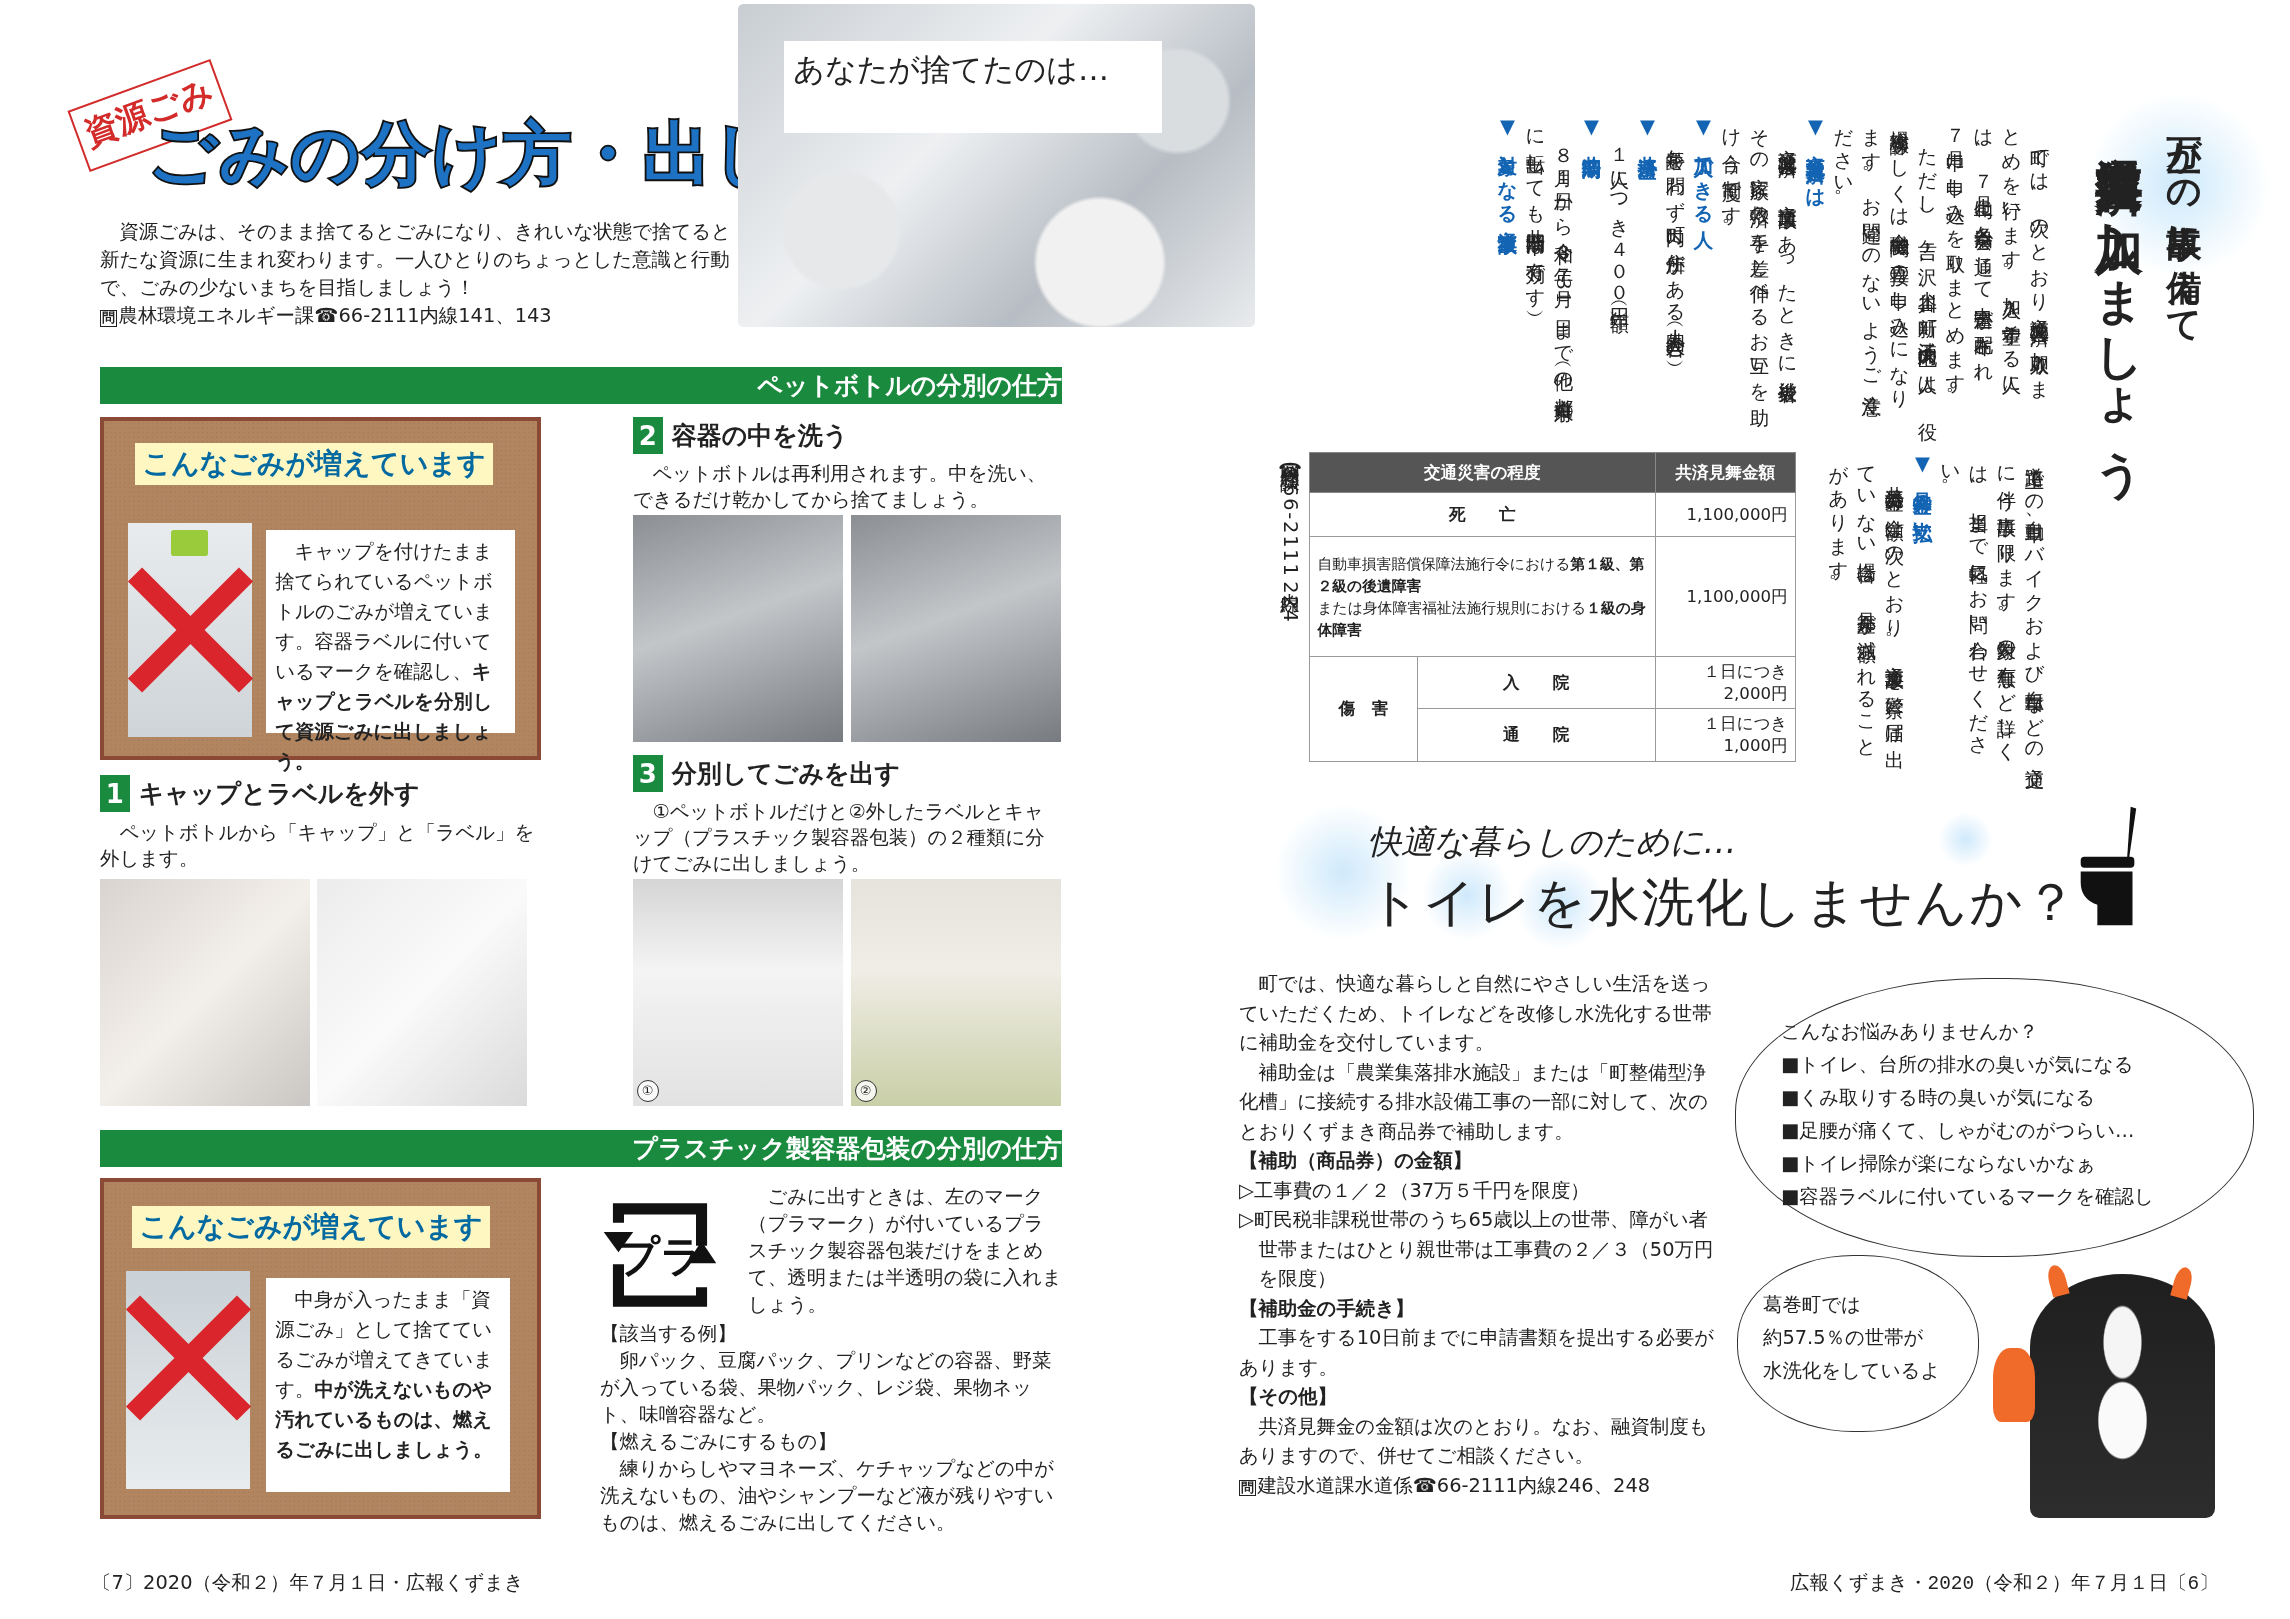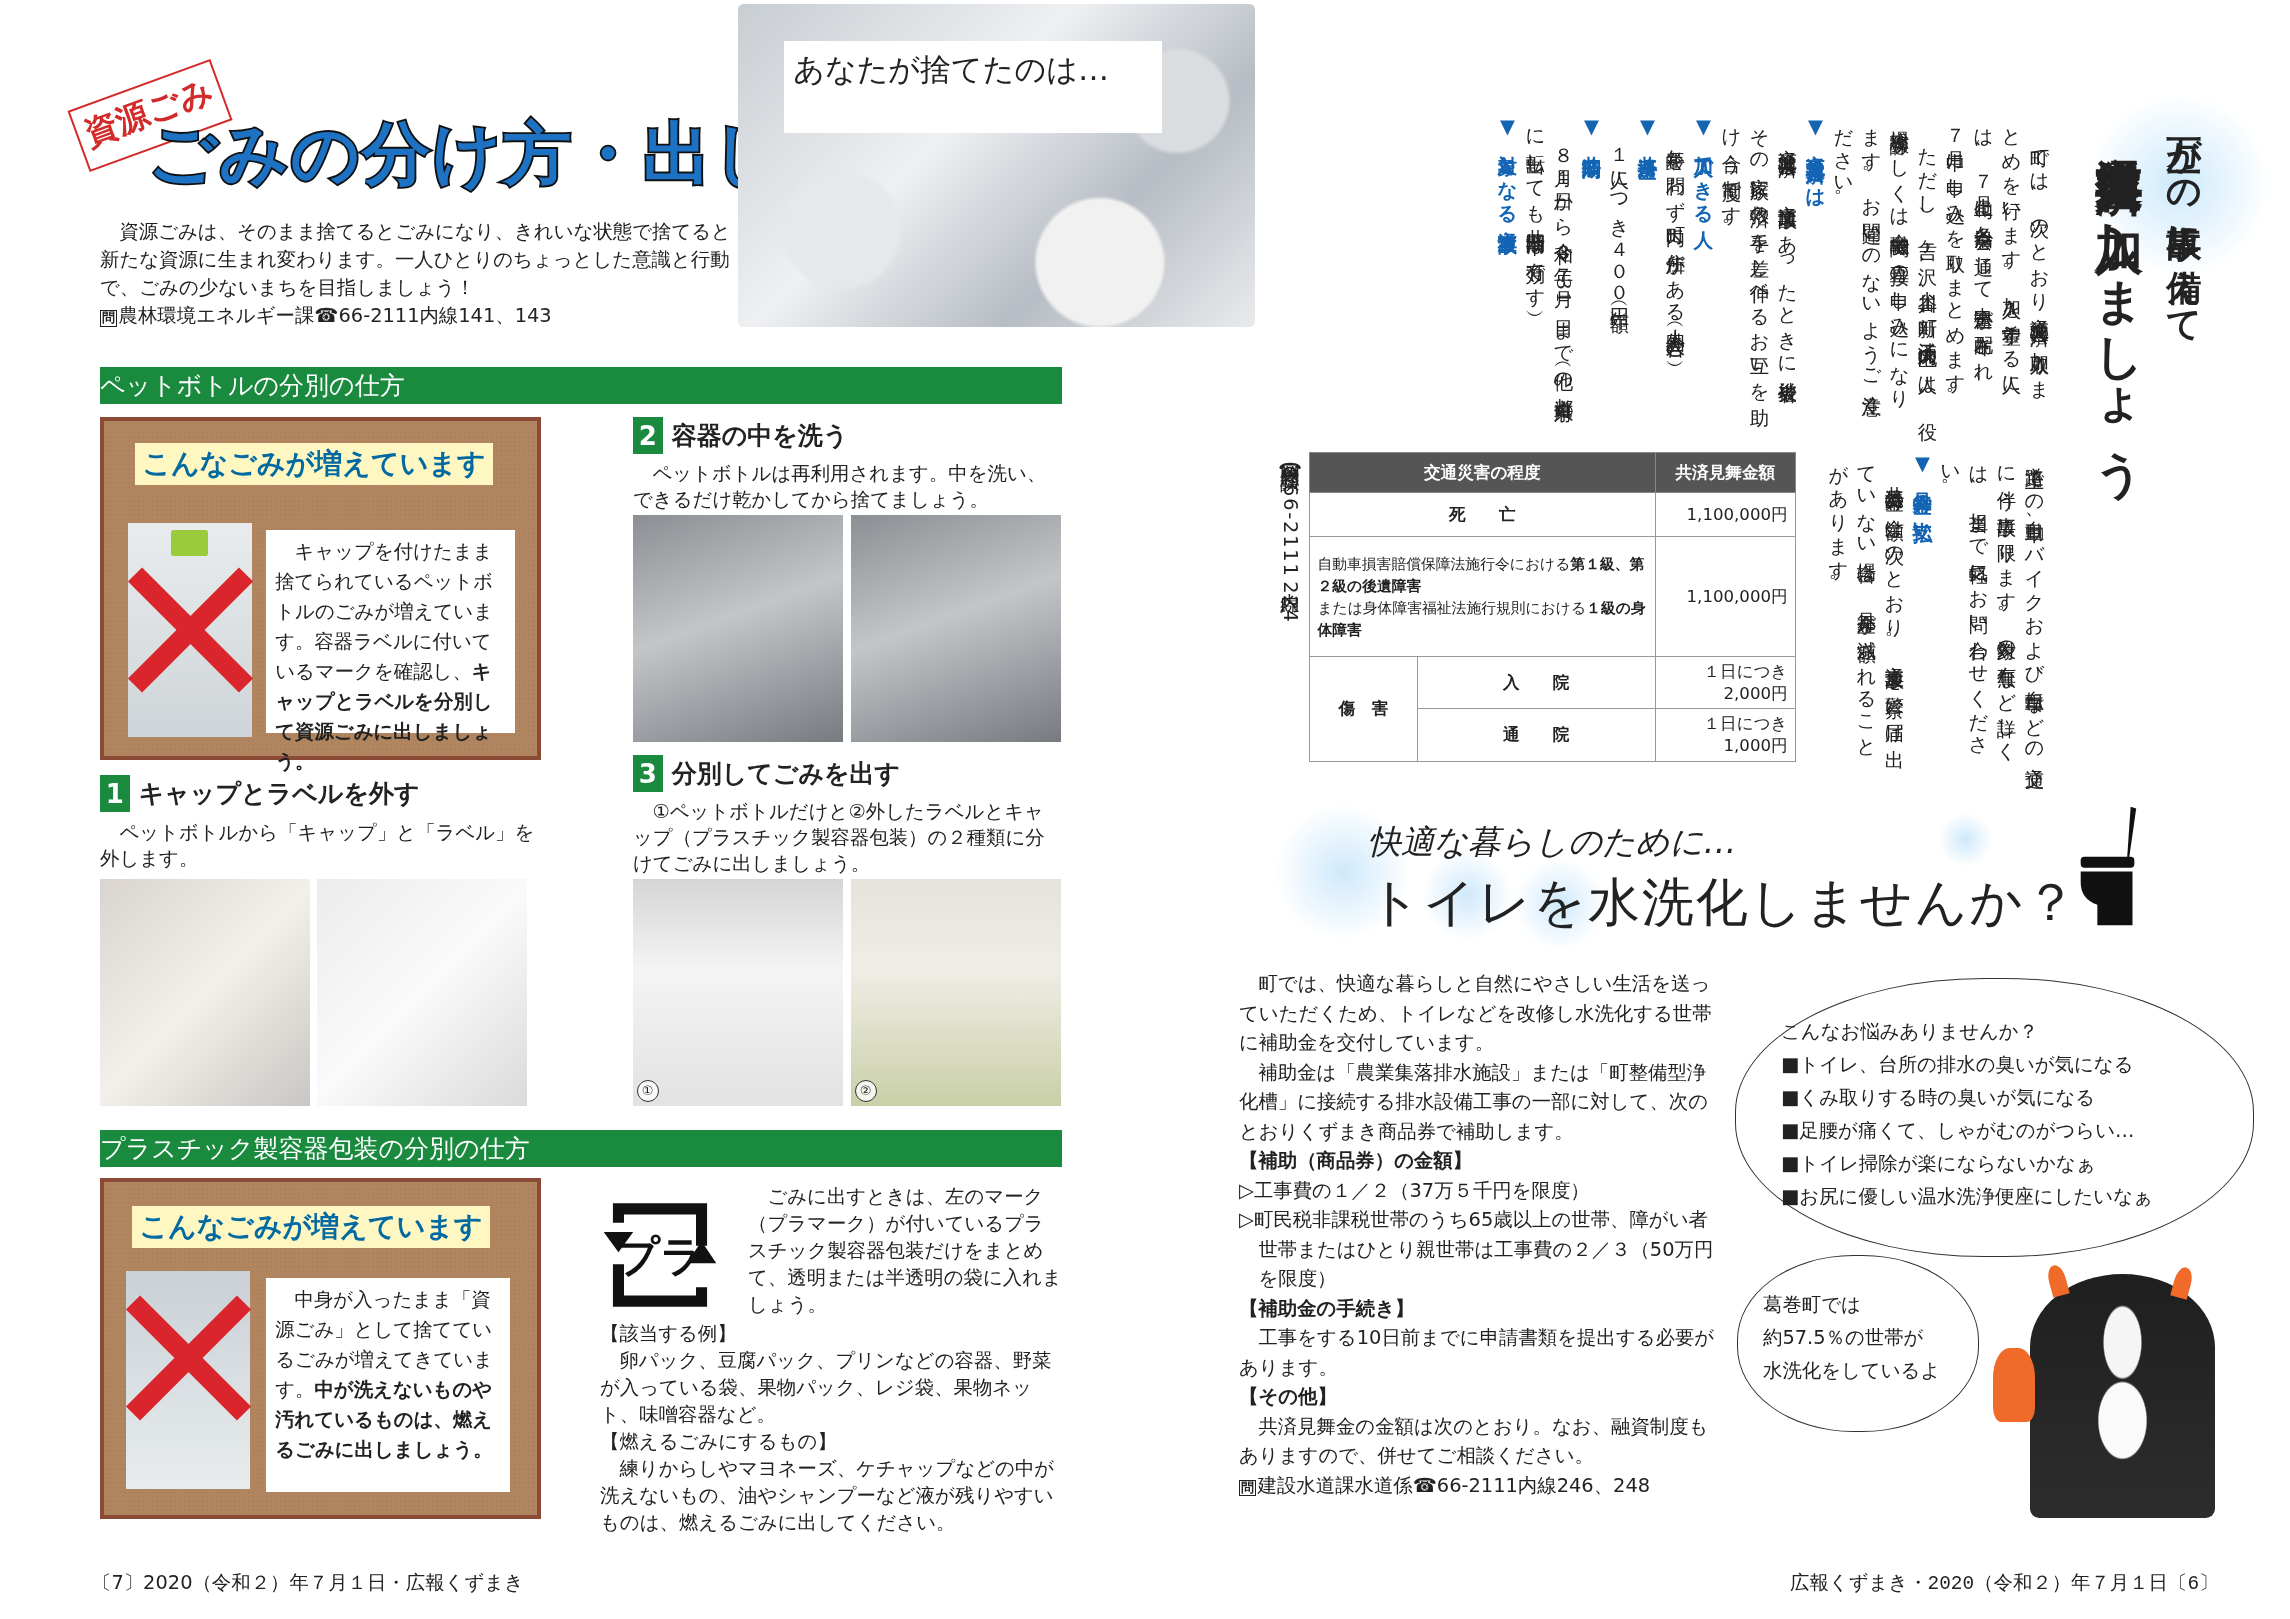--- a/index.html
+++ b/index.html
@@ -11,21 +11,21 @@
   .intro{left:100px;top:218px;width:637px;font-size:19.4px;line-height:28px;}
   .intro p{margin:0;text-indent:1em;}
   .contact{font-size:19.4px;line-height:28px;}
   .inq{display:inline-block;border:1.8px solid #222;font-size:13px;line-height:14.8px;padding:0 0.9px;margin-right:1.8px;font-weight:bold;}
   .hero-photo{left:738px;top:3.7px;width:517px;height:323px;background:
      radial-gradient(circle at 20% 70%,#e6e8ea 0 12%,transparent 13%),
      radial-gradient(circle at 70% 80%,#f1f1f1 0 14%,transparent 15%),
      radial-gradient(circle at 85% 30%,#d9dde0 0 10%,transparent 11%),
      linear-gradient(135deg,#c8cdd2,#eef0f2 40%,#b7bdc4 70%,#e9ebed);border-radius:5.5px;}
   .hero-caption{left:784px;top:41px;width:378px;height:92px;background:#fff;font-size:31px;line-height:44px;padding:5.5px 9.2px;box-sizing:border-box;color:#222;}
-  .green-bar{background:#1a8a3f;color:#fff;font-weight:normal;font-size:25px;text-align:left;height:37px;line-height:37px;}
+  .green-bar{background:#1a8a3f;color:#fff;font-weight:bold;font-size:25px;text-align:right;height:37px;line-height:37px;}
   .cork{background:#b08560;border:4.6px solid #8b4a35;box-sizing:border-box;background-image:radial-gradient(#9a7352 0.9px,transparent 0.9px);background-size:4.6px 4.6px;}
   .cork-title{background:#fff7c2;color:#0369a1;font-weight:900;font-size:28px;line-height:42px;padding:0 7.4px;}
   .cork-img{background:linear-gradient(#e8ecee,#cfd4d8);}
   .xmark{position:absolute;left:50%;top:50%;width:138px;height:138px;transform:translate(-50%,-50%);}
   .xmark::before,.xmark::after{content:"";position:absolute;left:-9.2px;top:59px;width:157px;height:20px;background:#d9252b;}
   .xmark::before{transform:rotate(45deg);} .xmark::after{transform:rotate(-45deg);}
   .cork-text{background:#fff;font-size:19.4px;line-height:30px;padding:7.4px 9.2px;box-sizing:border-box;}
   .cork-text b{font-weight:900;}
   .step-h{font-size:25px;font-weight:bold;display:flex;align-items:center;gap:9.2px;}
   .step-num{background:#1a8a3f;color:#fff;width:29.5px;height:37px;display:inline-flex;align-items:center;justify-content:center;font-size:26px;}
@@ -235,21 +235,21 @@
   <p><span class="inq">問</span><span>建設水道課水道係☎66-2111内線246、248</span></p>
 </div>
 
 <div class="abs cloud" style="left:1735px;top:978px;width:517px;height:277px;"></div>
 <div class="abs" style="left:1781px;top:1015px;font-size:19.4px;line-height:33px;">
   <div>こんなお悩みありませんか？</div>
   <div>■トイレ、台所の排水の臭いが気になる</div>
   <div>■くみ取りする時の臭いが気になる</div>
   <div>■足腰が痛くて、しゃがむのがつらい…</div>
   <div>■トイレ掃除が楽にならないかなぁ</div>
-  <div>■お尻に優しい温水洗浄便座にしたいなぁ</div>
+  <div>■容器ラベルに付いているマークを確認し</div>
 </div>
 
 <div class="abs cloud" style="left:1737px;top:1255px;width:240px;height:175px;"></div>
 <div class="abs" style="left:1763px;top:1288px;font-size:19.4px;line-height:33px;">
   <div>葛巻町では</div>
   <div>約57.5％の世帯が</div>
   <div>水洗化をしているよ</div>
 </div>
 <div class="abs cow" style="left:2030px;top:1274px;width:185px;height:244px;">
   <div style="position:absolute;left:18.5px;top:-9.2px;width:16.6px;height:31px;background:#f06a2a;border-radius:50% 50% 0 0;transform:rotate(-15deg);"></div>

